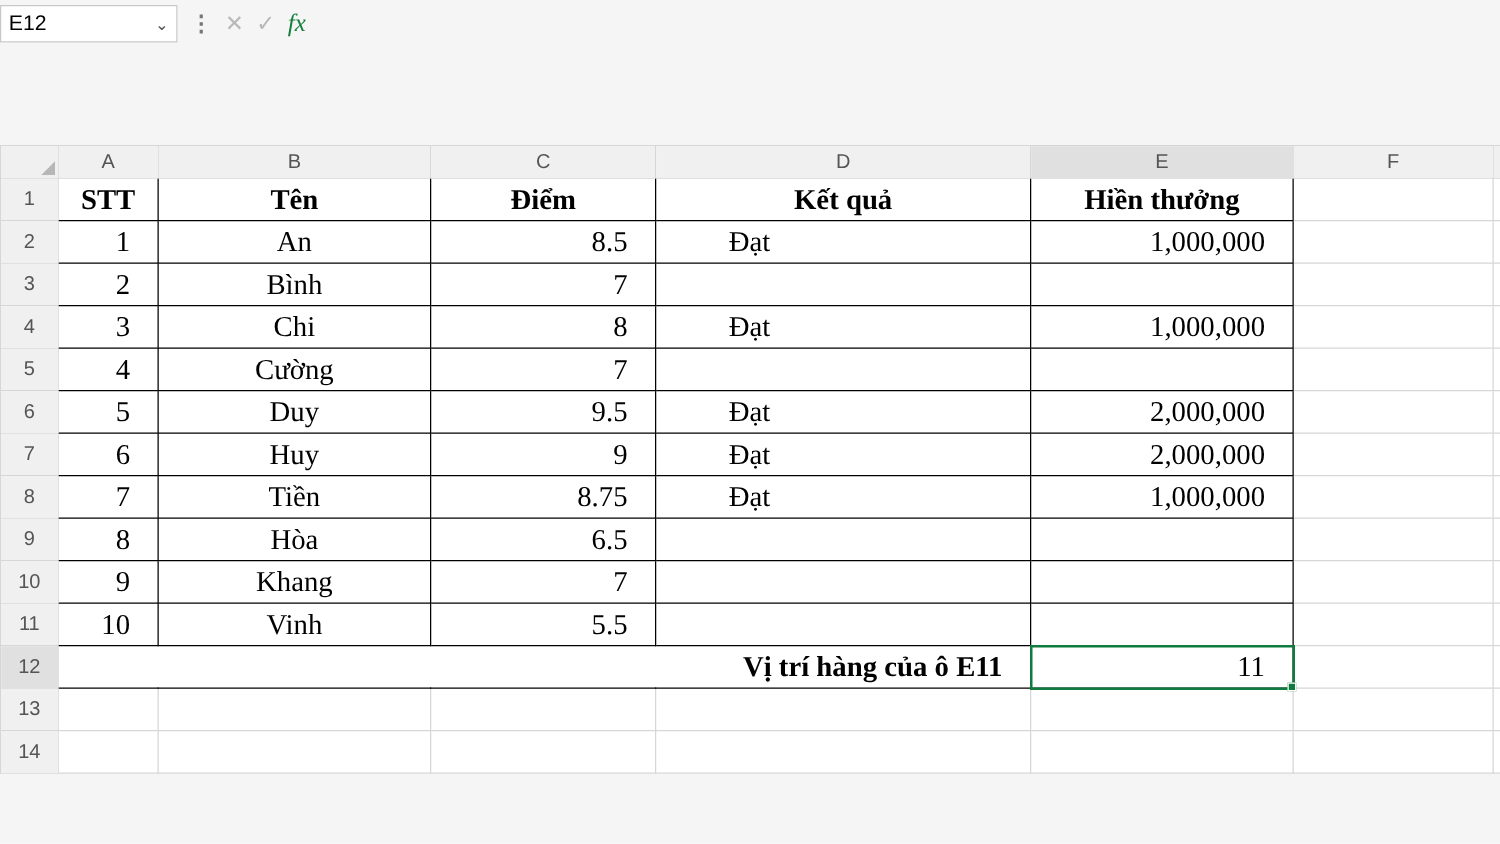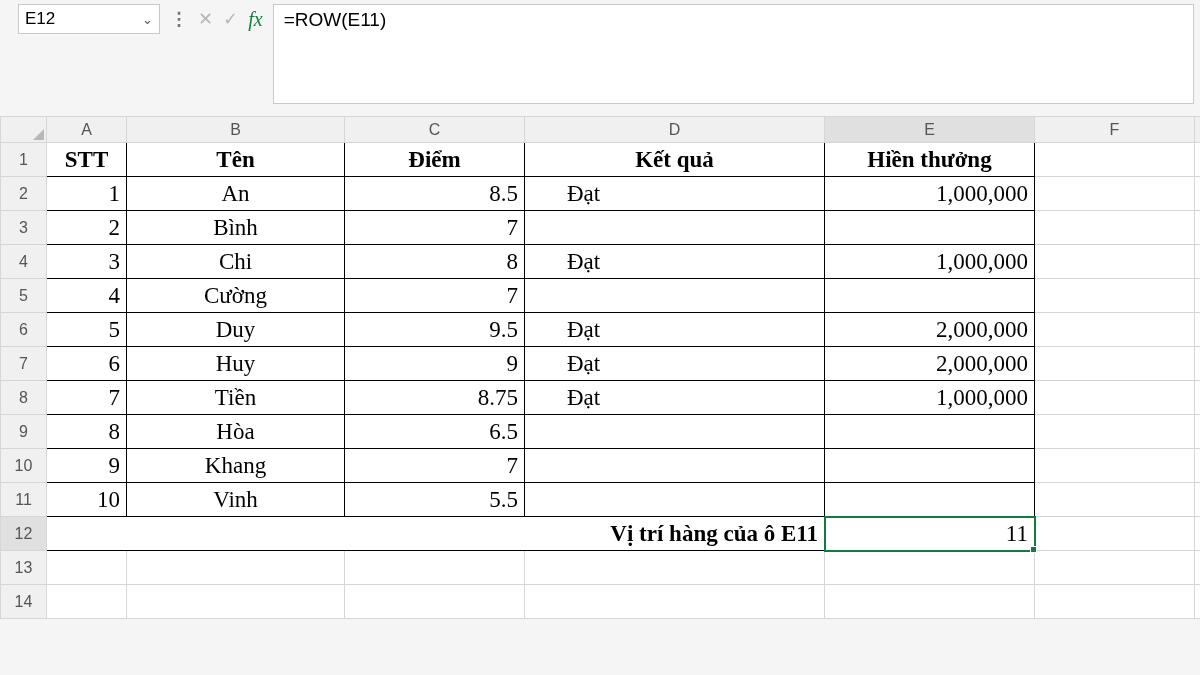--- a/index.html
+++ b/index.html
@@ -6,21 +6,21 @@
   body {
     font-family: "Times New Roman", serif;
     font-size: 22px;
     background: #f5f5f5;
     width: 1200px;
     height: 675px;
     overflow: hidden;
   }
   .formula-bar-area {
     background: #f5f5f5;
-    padding: 4px 6px 0 18px;
+    padding: 4px 6px 0 0;
   }
   .fb-row {
     display: flex;
     align-items: stretch;
     gap: 10px;
     height: 100px;
   }
   .name-box {
     width: 142px;
     height: 30px;
@@ -119,21 +119,21 @@
     width: 46px;
   }
   .col-A { width: 80px; }
   .col-B { width: 218px; }
   .col-C { width: 180px; }
   .col-D { width: 300px; }
   .col-E { width: 210px; }
   .col-F { width: 160px; }
   .col-G { width: 60px; }
   .cell-inner {
-    padding: 2px 6px;
+    padding: 2px 22px;
     white-space: nowrap;
     overflow: visible;
     font-size: 23px;
     height: 100%;
     display: flex;
     align-items: center;
   }
   .data-cell { border: 1px solid #000 !important; }
   .hdr { font-weight: bold; justify-content: center; }
   .center { justify-content: center; }
@@ -167,23 +167,20 @@
   <div class="fb-row">
     <div class="name-box">
       <span>E12</span>
       <span class="chev">⌄</span>
     </div>
     <div class="fb-buttons">
       <span class="sep">⋮</span>
       <span class="fb-btn">✕</span>
       <span class="fb-btn">✓</span>
       <span class="fx">fx</span>
-    </div>
-    <div class="formula-box">
-      <span>=ROW(E11)</span>
     </div>
   </div>
 </div>
 
 <div class="grid-area">
   <table class="grid">
     <colgroup>
       <col style="width:46px">
       <col class="col-A">
         <col class="col-B">

